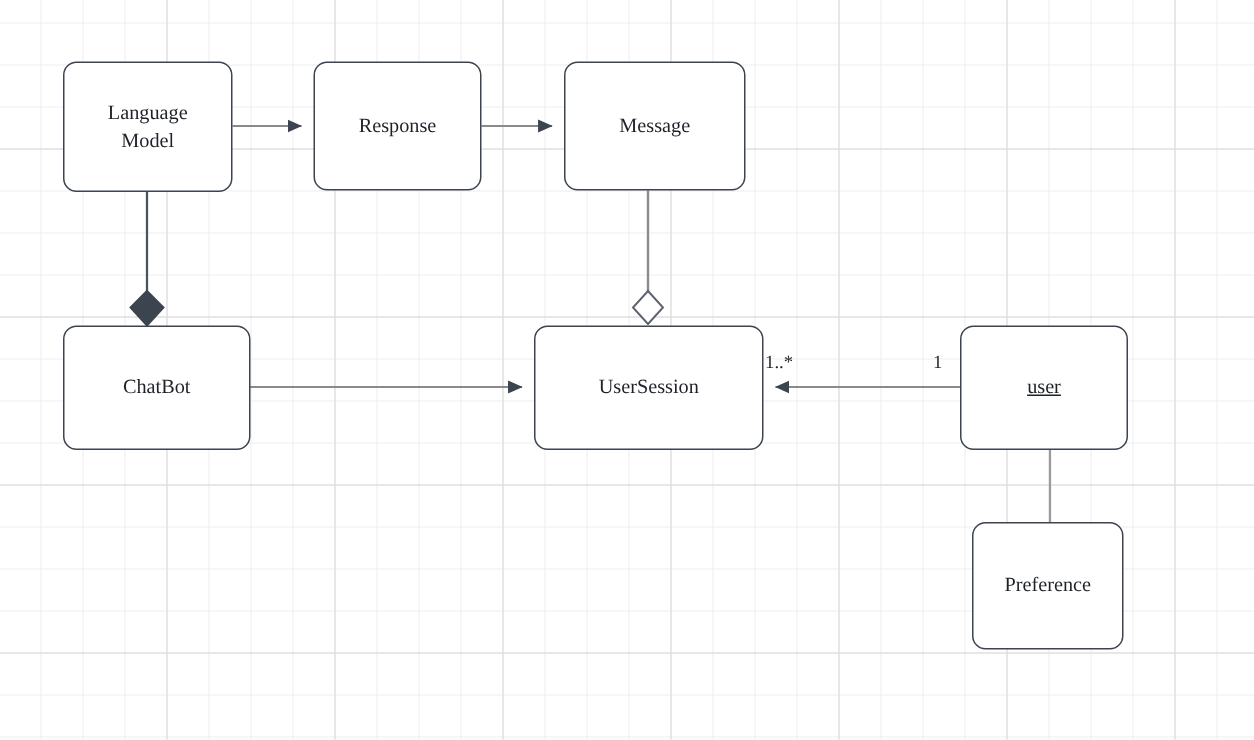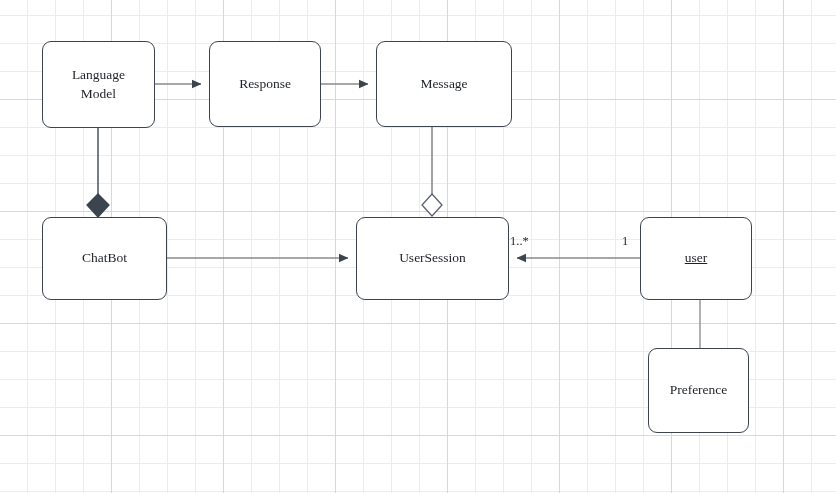--- a/index.html
+++ b/index.html
@@ -119,21 +119,21 @@
 
   <div class="node" style="left:42px; top:41px; width:113px; height:87px;">
     <span class="node-label">Language
 Model</span>
   </div>
 
   <div class="node" style="left:209px; top:41px; width:112px; height:86px;">
     <span class="node-label">Response</span>
   </div>
 
-  <div class="node" style="left:376px; top:41px; width:136px; height:86px;">
+  <div class="node" style="left:376px; top:41px; width:121px; height:86px;">
     <span class="node-label">Message</span>
   </div>
 
   <div class="node" style="left:42px; top:217px; width:125px; height:83px;">
     <span class="node-label">ChatBot</span>
   </div>
 
   <div class="node" style="left:356px; top:217px; width:153px; height:83px;font-family:Liberation Serif, serif;">
     <span class="node-label">UserSession</span>
   </div>

